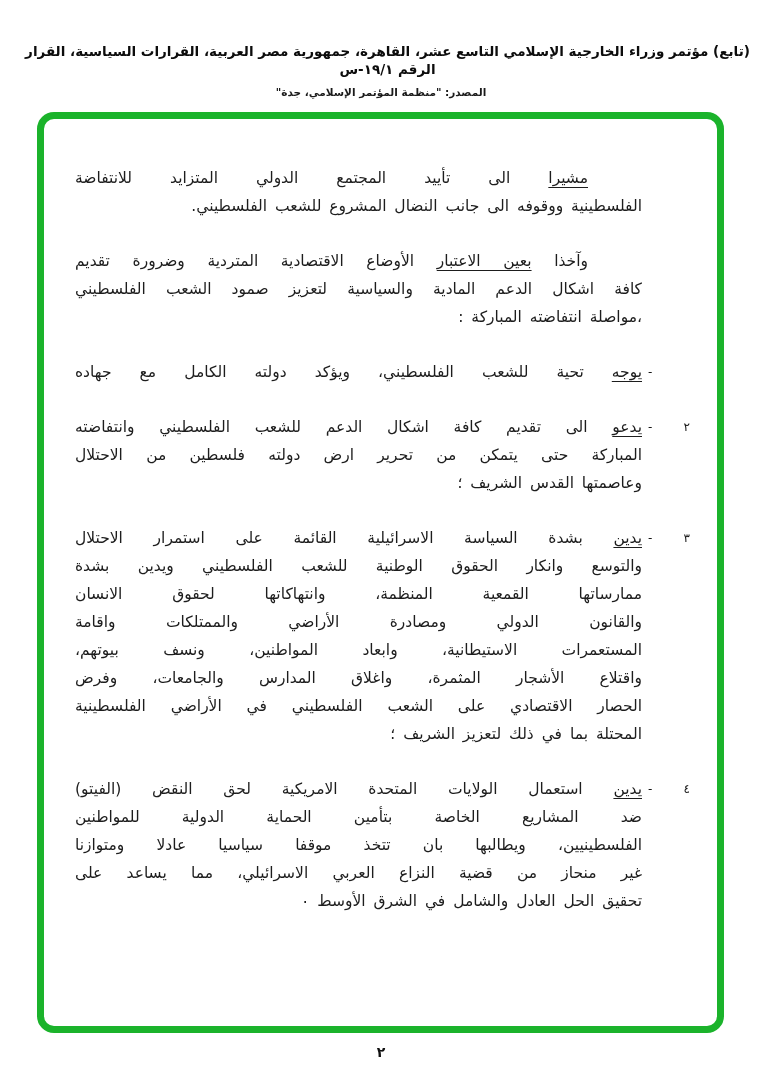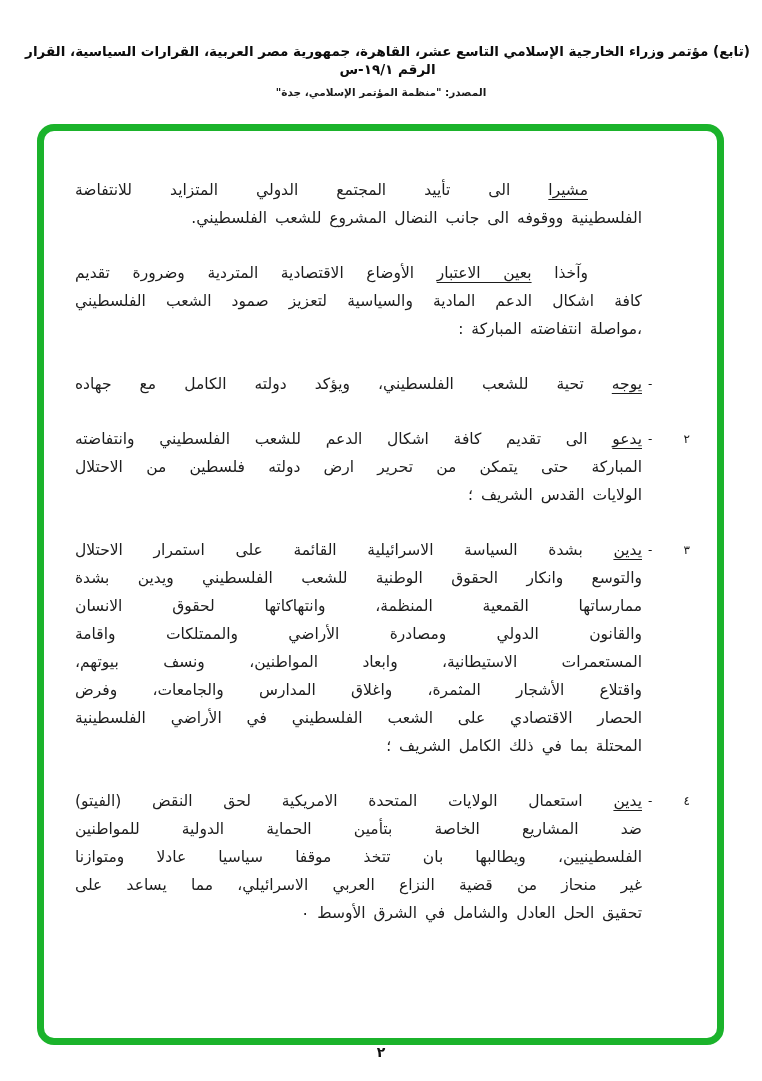--- a/index.html
+++ b/index.html
@@ -6,21 +6,21 @@
   body{
     width:762px;height:1081px;position:relative;background:#ffffff;
     font-family:"DejaVu Sans", sans-serif;overflow:hidden;
   }
   
   .hdr{position:absolute;top:42px;left:0;right:0;direction:rtl;text-align:center;color:#0c0c0c;}
   .hdr-l1{font-size:13.5px;font-weight:bold;letter-spacing:0;line-height:18px;padding-left:13px;}
   .hdr-l2{font-size:10.5px;font-weight:bold;margin-top:8px;color:#1a1a1a;}
   
   .frame{
-    position:absolute;left:37px;top:124px;width:687px;height:921px;
+    position:absolute;left:37px;top:112px;width:687px;height:921px;
     box-sizing:border-box;border:7px solid #1bb32b;border-radius:17px;
     background:transparent;
   }
   
   .content{
     position:absolute;inset:7px;padding:38px 16px 0 24px;
     direction:rtl;color:#1d1d1d;
   }
   .block{display:flex;margin-bottom:27px;}
   .marker{
@@ -86,38 +86,38 @@
   </div>
 
   <div class="block">
     <div class="marker">
       <span class="dash">-</span>
       <span class="num">٢</span>
     </div>
     <div class="btext">
           <div class="ln"><span class="u">يدعو</span><span> الى تقديم كافة اشكال الدعم للشعب الفلسطيني وانتفاضته</span></div>
           <div class="ln">المباركة حتى يتمكن من تحرير ارض دولته فلسطين من الاحتلال</div>
-          <div class="ln end">الولايات القدس الشريف ؛</div>
+          <div class="ln end">وعاصمتها القدس الشريف ؛</div>
         </div>
   </div>
 
   <div class="block">
     <div class="marker">
       <span class="dash">-</span>
       <span class="num">٣</span>
     </div>
     <div class="btext">
           <div class="ln"><span class="u">يدين</span><span> بشدة السياسة الاسرائيلية القائمة على استمرار الاحتلال</span></div>
           <div class="ln">والتوسع وانكار الحقوق الوطنية للشعب الفلسطيني ويدين بشدة</div>
           <div class="ln">ممارساتها القمعية المنظمة، وانتهاكاتها لحقوق الانسان</div>
           <div class="ln">والقانون الدولي ومصادرة الأراضي والممتلكات واقامة</div>
           <div class="ln">المستعمرات الاستيطانية، وابعاد المواطنين، ونسف بيوتهم،</div>
           <div class="ln">واقتلاع الأشجار المثمرة، واغلاق المدارس والجامعات، وفرض</div>
           <div class="ln">الحصار الاقتصادي على الشعب الفلسطيني في الأراضي الفلسطينية</div>
-          <div class="ln end">المحتلة بما في ذلك الكامل الشريف ؛</div>
+          <div class="ln end">المحتلة بما في ذلك لتعزيز الشريف ؛</div>
         </div>
   </div>
 
   <div class="block">
     <div class="marker">
       <span class="dash">-</span>
       <span class="num">٤</span>
     </div>
     <div class="btext">
           <div class="ln"><span class="u">يدين</span><span> استعمال الولايات المتحدة الامريكية لحق النقض (الفيتو)</span></div>

